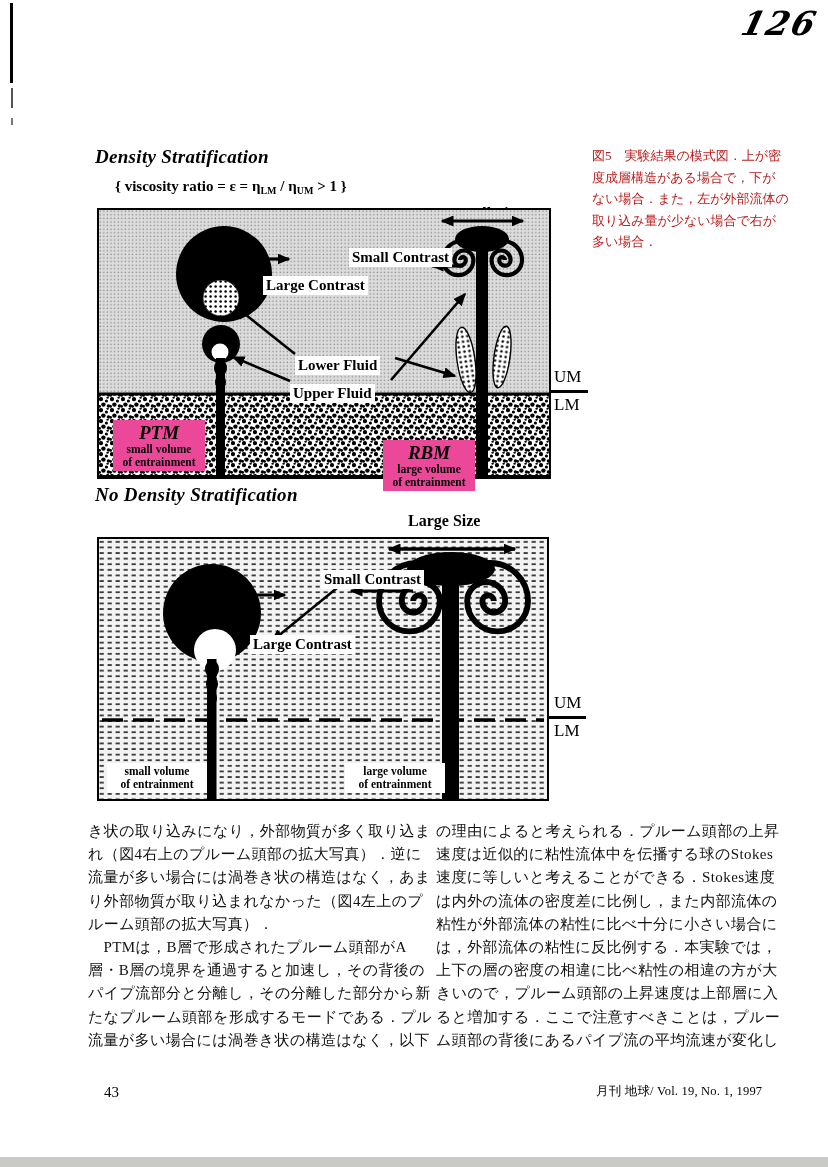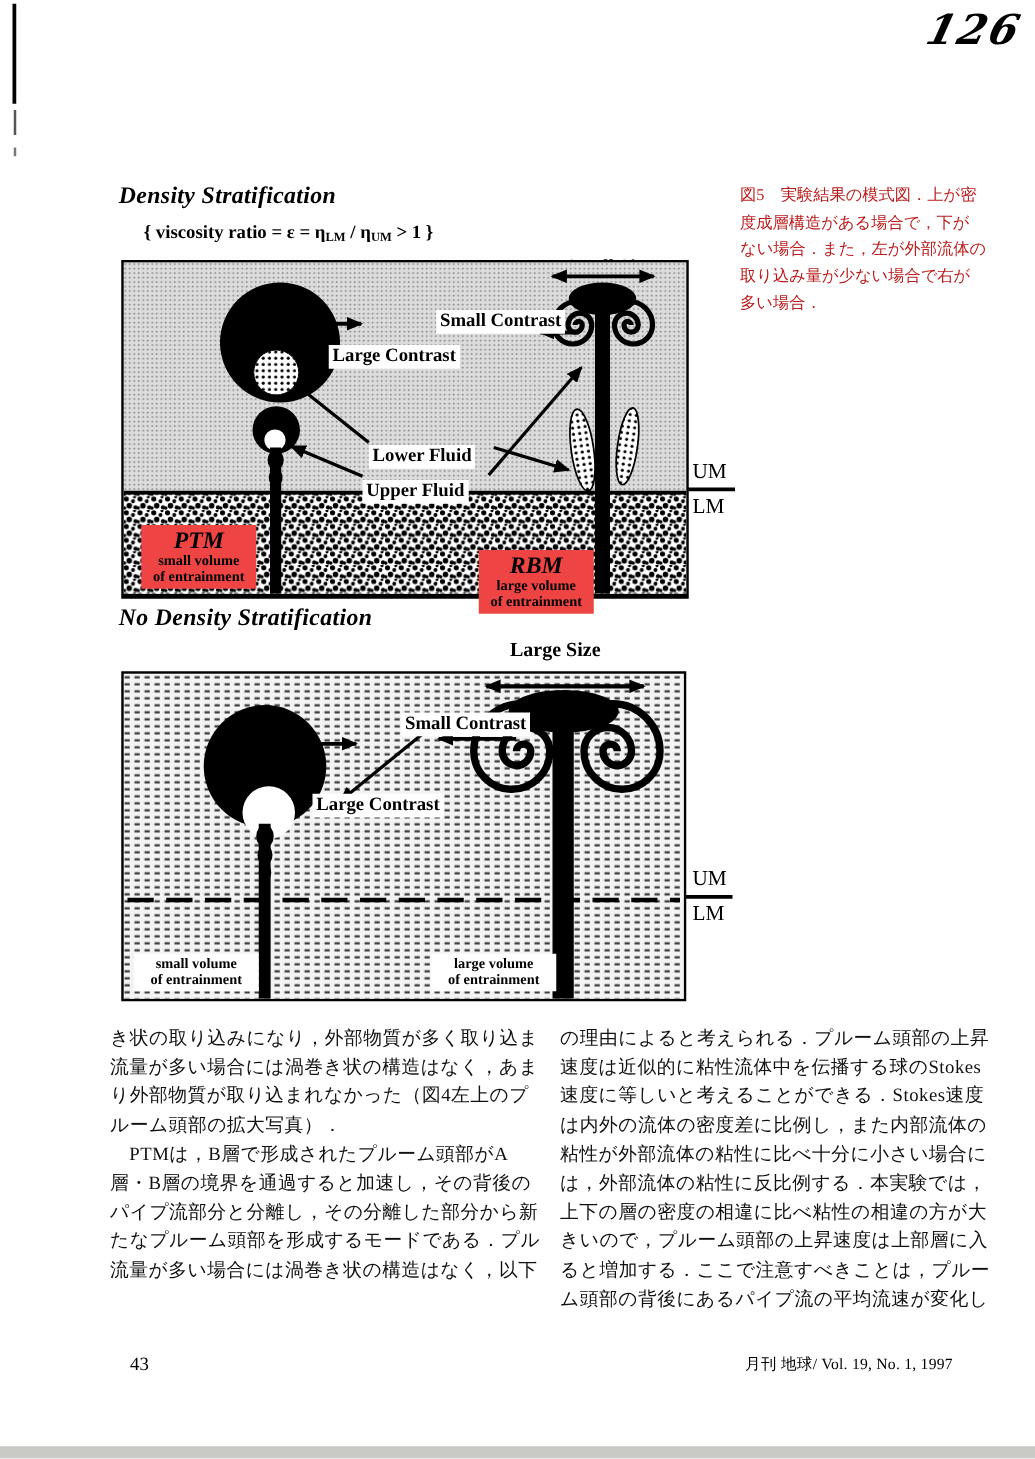--- a/index.html
+++ b/index.html
@@ -17,21 +17,21 @@
   .formula sub{font-size:10px;font-weight:700;vertical-align:-3px;}
   
   .caption{position:absolute;left:592px;top:145px;width:170px;font-size:13px;line-height:21.5px;color:#b91c1c;}
   .caption div{white-space:nowrap;}
   
   .diagram{position:absolute;border:2.5px solid #000;background:#fff;}
   .diagram svg{position:absolute;left:0;top:0;}
   .lbl{position:absolute;background:#fff;font-weight:700;font-size:15px;line-height:17px;
        font-family:"Liberation Serif",serif;white-space:nowrap;padding:1px 3px;margin-top:12px;}
   .sizelbl{position:absolute;font-weight:700;font-size:16px;font-family:"Liberation Serif",serif;white-space:nowrap;}
-  .modebox{position:absolute;background:#ef4444;text-align:center;padding:2px 2px 3px 2px;}
+  .modebox{position:absolute;background:#ec4899;text-align:center;padding:2px 2px 3px 2px;}
   .modebox .mname{font-style:italic;font-weight:700;font-size:19px;line-height:21px;}
   .modebox .mline{font-weight:700;font-size:11.5px;line-height:12.5px;white-space:nowrap;}
   .umlm{position:absolute;font-size:17px;font-weight:400;font-family:"Liberation Serif",serif;}
   .boundary-ext{position:absolute;height:3px;background:#000;}
   
   .bodycol{position:absolute;width:330px;font-size:15px;line-height:23.2px;letter-spacing:.4px;color:#111;}
   .bodycol div{white-space:nowrap;height:23.2px;}
   .footer-num{position:absolute;left:104px;top:1084px;font-size:15px;}
   .footer-journal{position:absolute;left:596px;top:1083px;font-size:12.5px;letter-spacing:.2px;}
 </style>
@@ -191,30 +191,31 @@
       <div class="mline">of entrainment</div>
     </div>
   </div>
 
   <div class="boundary-ext" style="left:548px;top:716px;width:38px;"></div>
   <div class="umlm" style="left:554px;top:693px;">UM</div>
   <div class="umlm" style="left:554px;top:721px;">LM</div>
 
   <div class="bodycol" style="left:88px;top:820px;">
     <div>き状の取り込みになり，外部物質が多く取り込ま</div>
+    <div>れ（図4右上のプルーム頭部の拡大写真）．逆に</div>
     <div>流量が多い場合には渦巻き状の構造はなく，あま</div>
     <div>り外部物質が取り込まれなかった（図4左上のプ</div>
     <div>ルーム頭部の拡大写真）．</div>
     <div>　PTMは，B層で形成されたプルーム頭部がA</div>
     <div>層・B層の境界を通過すると加速し，その背後の</div>
     <div>パイプ流部分と分離し，その分離した部分から新</div>
     <div>たなプルーム頭部を形成するモードである．プル</div>
     <div>流量が多い場合には渦巻き状の構造はなく，以下</div>
   </div>
-  <div class="bodycol" style="left:448px;top:820px;">
+  <div class="bodycol" style="left:436px;top:820px;">
     <div>の理由によると考えられる．プルーム頭部の上昇</div>
     <div>速度は近似的に粘性流体中を伝播する球のStokes</div>
     <div>速度に等しいと考えることができる．Stokes速度</div>
     <div>は内外の流体の密度差に比例し，また内部流体の</div>
     <div>粘性が外部流体の粘性に比べ十分に小さい場合に</div>
     <div>は，外部流体の粘性に反比例する．本実験では，</div>
     <div>上下の層の密度の相違に比べ粘性の相違の方が大</div>
     <div>きいので，プルーム頭部の上昇速度は上部層に入</div>
     <div>ると増加する．ここで注意すべきことは，プルー</div>
     <div>ム頭部の背後にあるパイプ流の平均流速が変化し</div>

